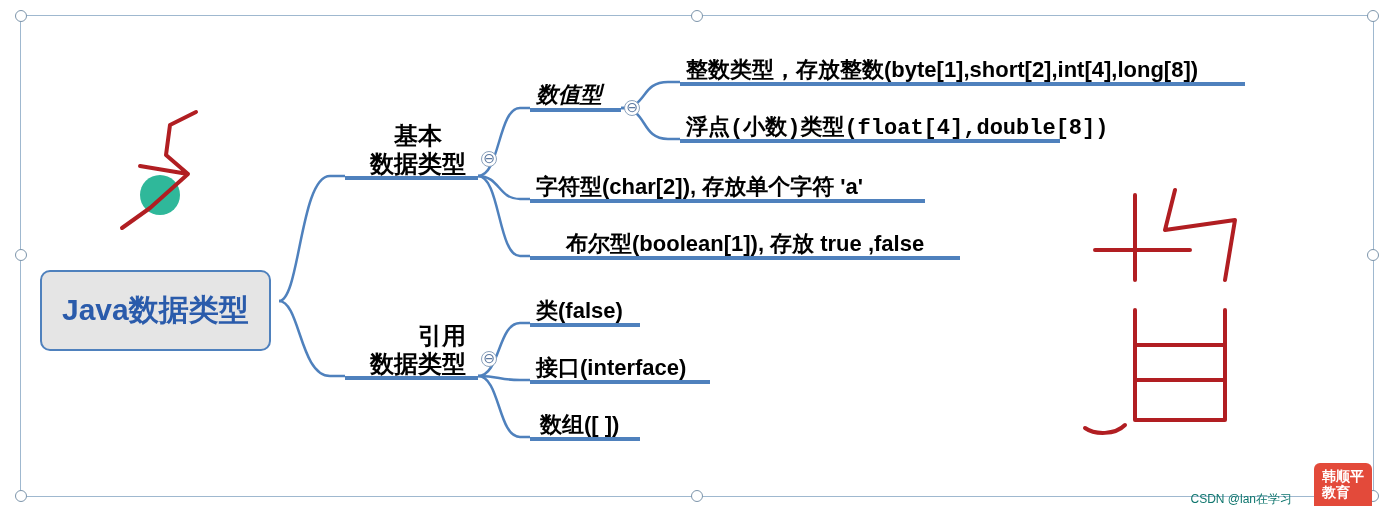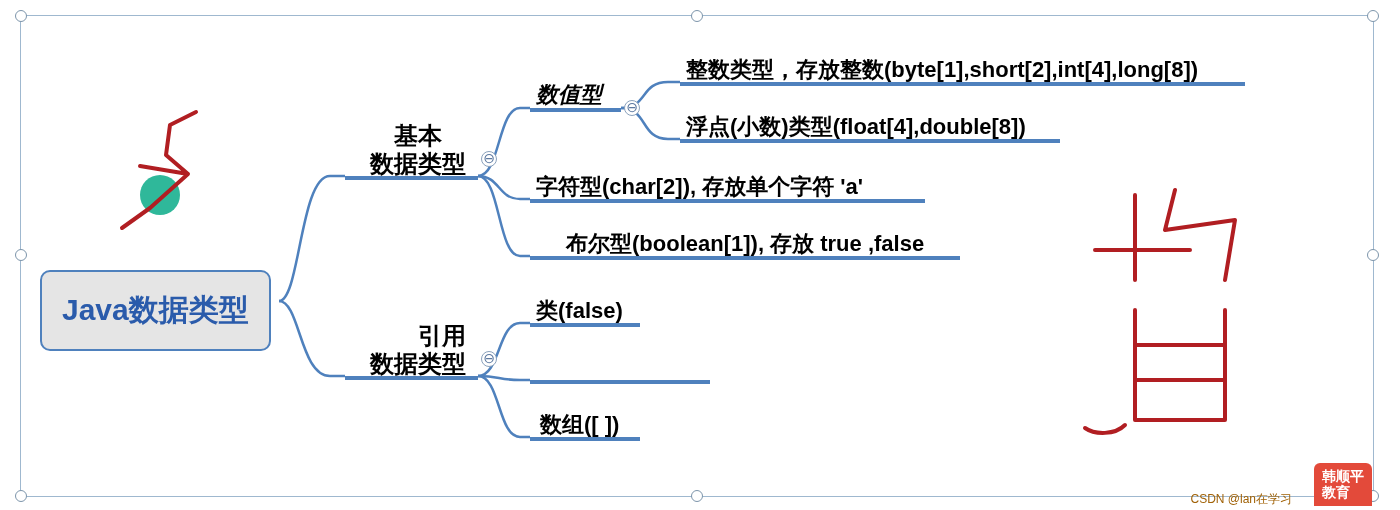--- a/index.html
+++ b/index.html
@@ -9,21 +9,21 @@
   .node{position:absolute;font-weight:700;color:#000;white-space:nowrap;}
   .ul{position:absolute;height:4px;background:#4f81bd;}
   .root{position:absolute;border:2px solid #4f81bd;border-radius:10px;background:#e5e5e5;color:#2a5bab;font-size:30px;font-weight:700;padding:18px 20px;}
   .collapse{position:absolute;width:14px;height:14px;border:1px solid #8aa1bc;border-radius:50%;background:#fff;color:#5d79a0;font-size:14px;line-height:12px;text-align:center;font-weight:400;}
   .svglines{position:absolute;left:0;top:0;width:1400px;height:510px;pointer-events:none;}
   .svglines path{fill:none;stroke:#4f81bd;stroke-width:2.5;}
   .greendot{position:absolute;width:40px;height:40px;background:#2fb89a;border-radius:50%;}
   .scribble{position:absolute;pointer-events:none;}
   .scribble path{fill:none;stroke:#b11e22;stroke-width:4;stroke-linecap:round;stroke-linejoin:round;}
   .logo{position:absolute;right:28px;bottom:4px;background:#e34a3a;color:#fff;font-size:14px;font-weight:700;padding:6px 8px;border-radius:6px 6px 0 0;line-height:1.1;}
-  .csdn{position:absolute;right:108px;bottom:2px;color:#a16207;font-size:12px;}
+  .csdn{position:absolute;right:108px;bottom:2px;color:#0f766e;font-size:12px;}
 </style>
 </head>
 <body>
 
 <div class="stage">
 
   <div class="selframe"></div>
   <div class="selhandle" style="left:15px;top:10px"></div>
   <div class="selhandle" style="left:691px;top:10px"></div>
   <div class="selhandle" style="left:1367px;top:10px"></div>
@@ -78,29 +78,30 @@
 
   <div class="node" style="left:536px;top:172px;font-size:22px;text-align:center;">字符型(char[2]), 存放单个字符  'a'</div>
   <div class="ul" style="left:530px;top:199px;width:395px"></div>
 
   <div class="node" style="left:536px;top:229px;font-size:22px;margin-left:30px;">布尔型(boolean[1]), 存放 true ,false</div>
   <div class="ul" style="left:530px;top:256px;width:430px"></div>
 
   <div class="node" style="left:536px;top:296px;font-size:22px;">类(false)</div>
   <div class="ul" style="left:530px;top:323px;width:110px"></div>
 
+  <div class="node" style="left:536px;top:353px;font-size:22px;">接口(interface)</div>
   <div class="ul" style="left:530px;top:380px;width:180px"></div>
 
   <div class="node" style="left:540px;top:410px;font-size:22px;">数组([ ])</div>
   <div class="ul" style="left:530px;top:437px;width:110px"></div>
 
   <div class="node" style="left:686px;top:55px;font-size:22px;">整数类型，存放整数(byte[1],short[2],int[4],long[8])</div>
   <div class="ul" style="left:680px;top:82px;width:565px"></div>
 
-  <div class="node" style="left:686px;top:112px;font-size:22px;">浮点(小数)类型(float[4],double[8])</div>
+  <div class="node" style="left:686px;top:112px;font-size:22px;font-family:Liberation Mono, monospace;">浮点(小数)类型(float[4],double[8])</div>
   <div class="ul" style="left:680px;top:139px;width:380px"></div>
 
   <div class="greendot" style="left:140px;top:175px"></div>
   <svg class="scribble" style="left:100px;top:100px;width:130px;height:140px">
     <path d="M96 12 L70 25 L66 55 L88 74 L50 108 L22 128 M88 74 L40 66"></path>
   </svg>
 
   <svg class="scribble" style="left:1075px;top:180px;width:220px;height:260px">
     <path d="M60 15 L60 100 M20 70 L115 70 M100 10 L90 50 L160 40 L150 100"></path>
     <path d="M60 130 L60 240 L150 240 L150 130 M60 165 L150 165 M60 200 L150 200 M50 245 C40 255 20 255 10 248"></path>

